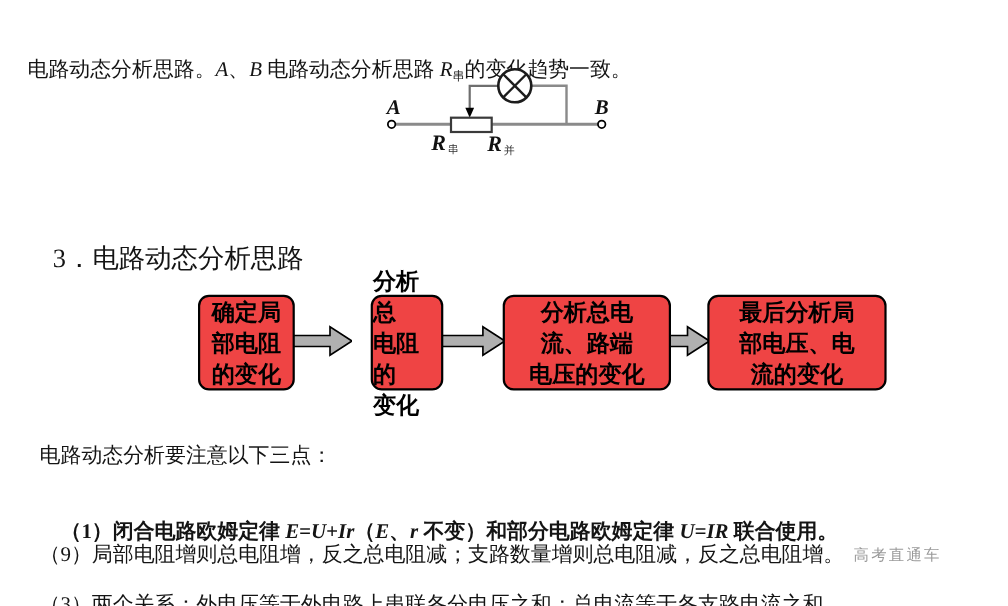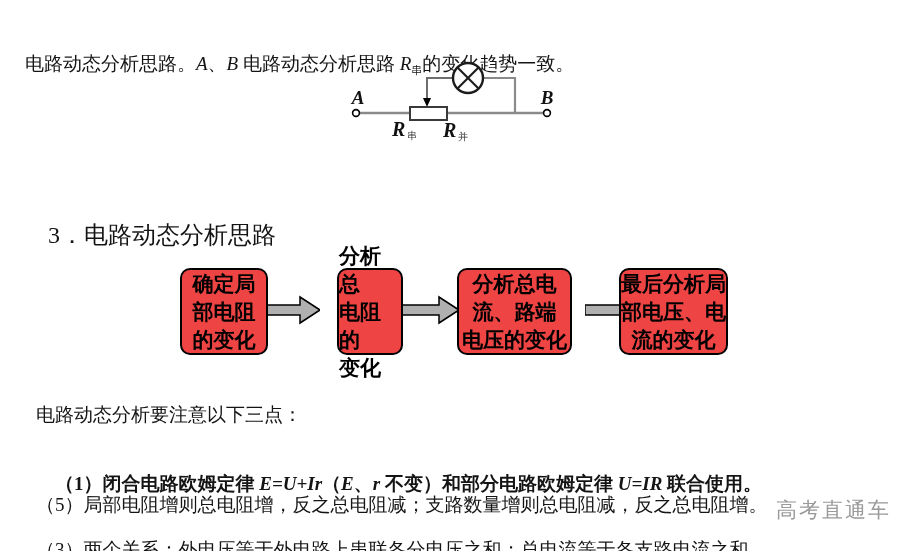--- a/index.html
+++ b/index.html
@@ -26,31 +26,31 @@
   .fc-box {
     position:absolute; top:268px; height:87px; box-sizing:border-box;
     border:2.5px solid #000; border-radius:10px; background:#ef4444;
     display:flex; align-items:center; justify-content:center;
     font-weight:bold; font-size:21px; line-height:28px; color:#000;
   }
   .fc-box span { white-space:pre-line; text-align:center; }
   .fc-step-1 { left:180px; width:88px;  }
   .fc-step-2 { left:337px; width:66px;  }
   .fc-step-2 span { text-align:left; }
-  .fc-step-3 { left:457px; width:115px; }
-  .fc-step-4 { left:619px; width:109px; }
+  .fc-step-3 { left:457px; width:153px; }
+  .fc-step-4 { left:643px; width:163px; }
 
   .fc-arrow { position:absolute; top:295px; height:30px; }
   .fc-arrow-1 { left:264px; width:56px; }
   .fc-arrow-2 { left:402px; width:57px; }
   .fc-arrow-3 { left:585px; width:60px; }
 
   .watermark {
     position:absolute; left:776px; top:496px;
-    font-size:21px; color:#9a9a9a; letter-spacing:2px;
+    font-size:14px; color:#9a9a9a; letter-spacing:2px;
     font-family:"Liberation Sans","DejaVu Sans",sans-serif;
   }
 </style>
 </head>
 <body>
 
 <div>
 
   <p class="abs text-line intro-line">
     <span>电路动态分析思路。</span><span class="v">A</span><span>、</span><span class="v">B</span><span> 电路动态分析思路 </span><span class="v">R</span><span class="sub">串</span><span>的变化趋势一致。</span>
@@ -114,19 +114,19 @@
 部电压、电
 流的变化</span>
   </div>
 
   <p class="abs text-line note-intro">电路动态分析要注意以下三点：</p>
 
   <p class="abs text-line note-item-1">
     <span>（1）闭合电路欧姆定律 </span><span class="math">E=U+Ir</span><span>（</span><span class="v">E</span><span>、</span><span class="v">r</span><span> 不变）和部分电路欧姆定律 </span><span class="math">U=IR</span><span> 联合使用。</span>
   </p>
 
-  <p class="abs text-line note-item-2">（5）局部电阻增则总电阻增，反之总电阻减；支路数量增则总电阻减，反之总电阻增。</p>
+  <p class="abs text-line note-item-2">（9）局部电阻增则总电阻增，反之总电阻减；支路数量增则总电阻减，反之总电阻增。</p>
 
   <p class="abs text-line note-item-3">（3）两个关系：外电压等于外电路上串联各分电压之和；总电流等于各支路电流之和。</p>
 
   <div class="watermark">高考直通车</div>
 
 </div>
 
 </body></html>

